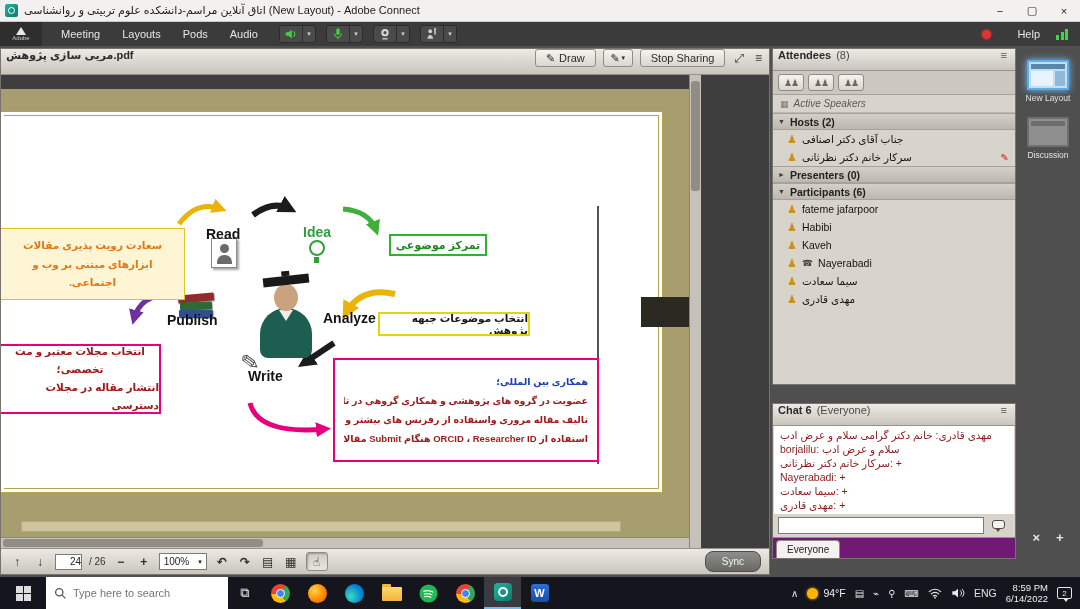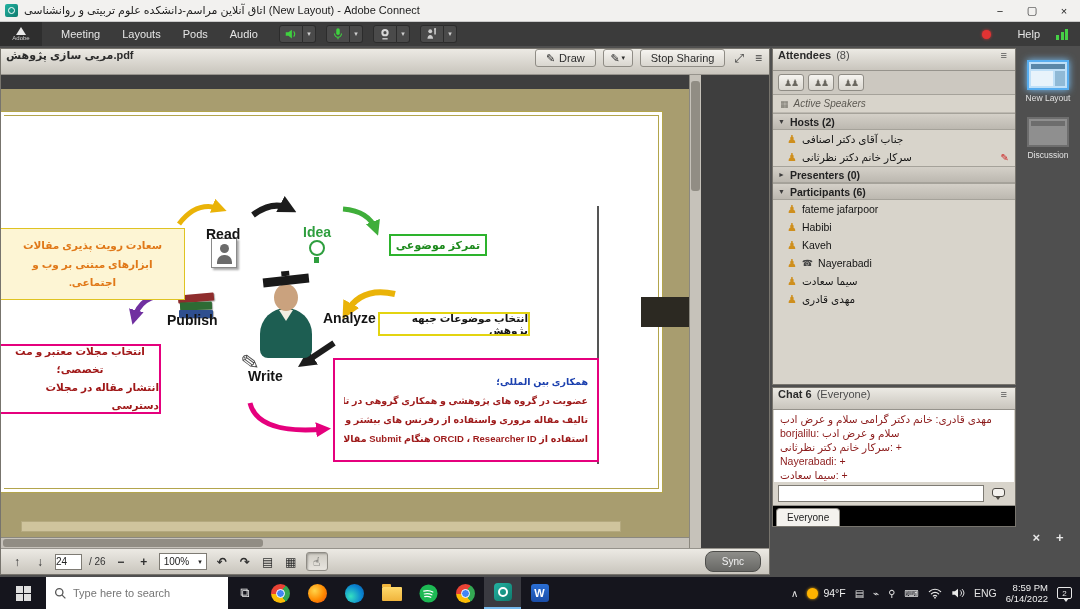--- a/index.html
+++ b/index.html
@@ -114,21 +114,21 @@
   .bk2 { left:3px; top:8px; width:32px; background:#2e6b34; transform:rotate(-2deg); }
   .bk3 { left:2px; top:16px; width:34px; background:#2f4f8f; }
 
   
   .share-toolbar { position:absolute; left:0; bottom:0; width:100%; height:26px;
     background:linear-gradient(#eceae4,#c9c5bd); border-top:1px solid #96938c; display:flex; align-items:center;
     padding:0 8px; gap:7px; }
   .tbtn { min-width:16px; height:17px; display:inline-flex; align-items:center; justify-content:center;
     font-size:12px; color:#2f2f2f; font-weight:bold; }
   .page-input { width:27px; height:16px; border:1px solid #7e7b74; background:#fff; font-size:10px;
-    text-align:left; color:#222; }
+    text-align:right; color:#222; }
   .page-total { font-size:10px; color:#333; }
   .zoom-dd { width:48px; height:17px; background:#fff; border:1px solid #7e7b74; display:inline-flex;
     align-items:center; justify-content:space-between; padding:0 4px; font-size:10px; color:#222; }
   .hand-btn { width:22px; height:19px; border:1px solid #8f8c85; border-radius:3px;
     background:linear-gradient(#cfccc4,#e8e5df); box-shadow:inset 1px 1px 2px rgba(0,0,0,.25); font-size:12px; }
   .sync-btn { margin-left:auto; height:21px; padding:0 16px; background:linear-gradient(#8e8e8a,#686865);
     border:1px solid #4e4e4b; border-radius:8px; color:#f2f2f2; font-size:10px; display:inline-flex; align-items:center; }
 
   
   .attendees-pod { left:772px; top:48px; width:244px; height:337px; }
@@ -143,33 +143,33 @@
     border-bottom:1px solid #a5a29a; display:flex; align-items:center; gap:5px; padding:0 5px; }
   .sec-tri { font-size:7px; color:#3c3c3c; }
   .sec-label { font-size:10.5px; font-weight:bold; color:#222; }
   .arow { height:18px; display:flex; align-items:center; gap:5px; padding:0 6px 0 14px; }
   .pic { font-size:11px; color:#cf8f1d; line-height:1; }
   .aname { font-size:10.5px; color:#141414; white-space:nowrap; }
   .row-end-ico { margin-left:auto; font-size:10px; color:#c22; }
   .phone-mini { font-size:9px; color:#444; }
 
   
-  .chat-pod { left:772px; top:387px; width:244px; height:140px; }
+  .chat-pod { left:772px; top:403px; width:244px; height:156px; }
   .chat-msgs { position:absolute; left:1px; right:1px; top:22px; bottom:44px; background:#fff; overflow:hidden;
     padding:2px 0; }
   .chat-line { font-size:10.5px; color:#8b1a1a; padding:1px 6px; direction:ltr; text-align:left; white-space:nowrap; overflow:hidden; }
   .chat-typing { font-size:10.5px; font-style:italic; color:#7a7a7a; padding:1px 6px; }
   .chat-inputrow { position:absolute; left:0; right:0; bottom:21px; height:23px; display:flex; align-items:center;
     gap:4px; padding:0 5px; background:#d8d4cb; }
   .chat-input { flex:1; height:17px; border:1px solid #7e7b74; background:#fff; font-size:10px; padding:0 4px; }
   .bubble-btn { width:22px; height:18px; position:relative; }
   .bubble { position:absolute; left:4px; top:3px; width:13px; height:9px; border:1.5px solid #4e4b45; border-radius:3px; background:#f4f2ee; }
   .bubble::after { content:""; position:absolute; left:2px; bottom:-4px; width:0; height:0;
     border-left:3px solid transparent; border-right:3px solid transparent; border-top:4px solid #4e4b45; }
-  .chat-tabs { position:absolute; left:0; right:0; bottom:0; height:21px; background:#000000;
+  .chat-tabs { position:absolute; left:0; right:0; bottom:0; height:21px; background:#701a75;
     border-top:1px solid #96938c; display:flex; align-items:flex-end; padding:0 3px; }
   .chat-tab { height:18px; background:#f4f2ee; border:1px solid #8f8c85; border-bottom:none;
     border-radius:4px 4px 0 0; font-size:10px; color:#222; display:flex; align-items:center; padding:0 10px; }
 
   
   .layout-strip { position:absolute; left:1016px; top:46px; width:64px; height:531px; background:#4f4f4f;
     display:flex; flex-direction:column; align-items:center; padding-top:14px; }
   .strip-item { display:flex; flex-direction:column; align-items:center; margin-bottom:14px; }
   .thumb { width:42px; height:30px; border:2px solid #6e6e6e; background:#8f8f8f; position:relative; }
   .thumb-active { border-color:#58aef0; background:#bfe0f8; box-shadow:0 0 7px #79c0f5; }

